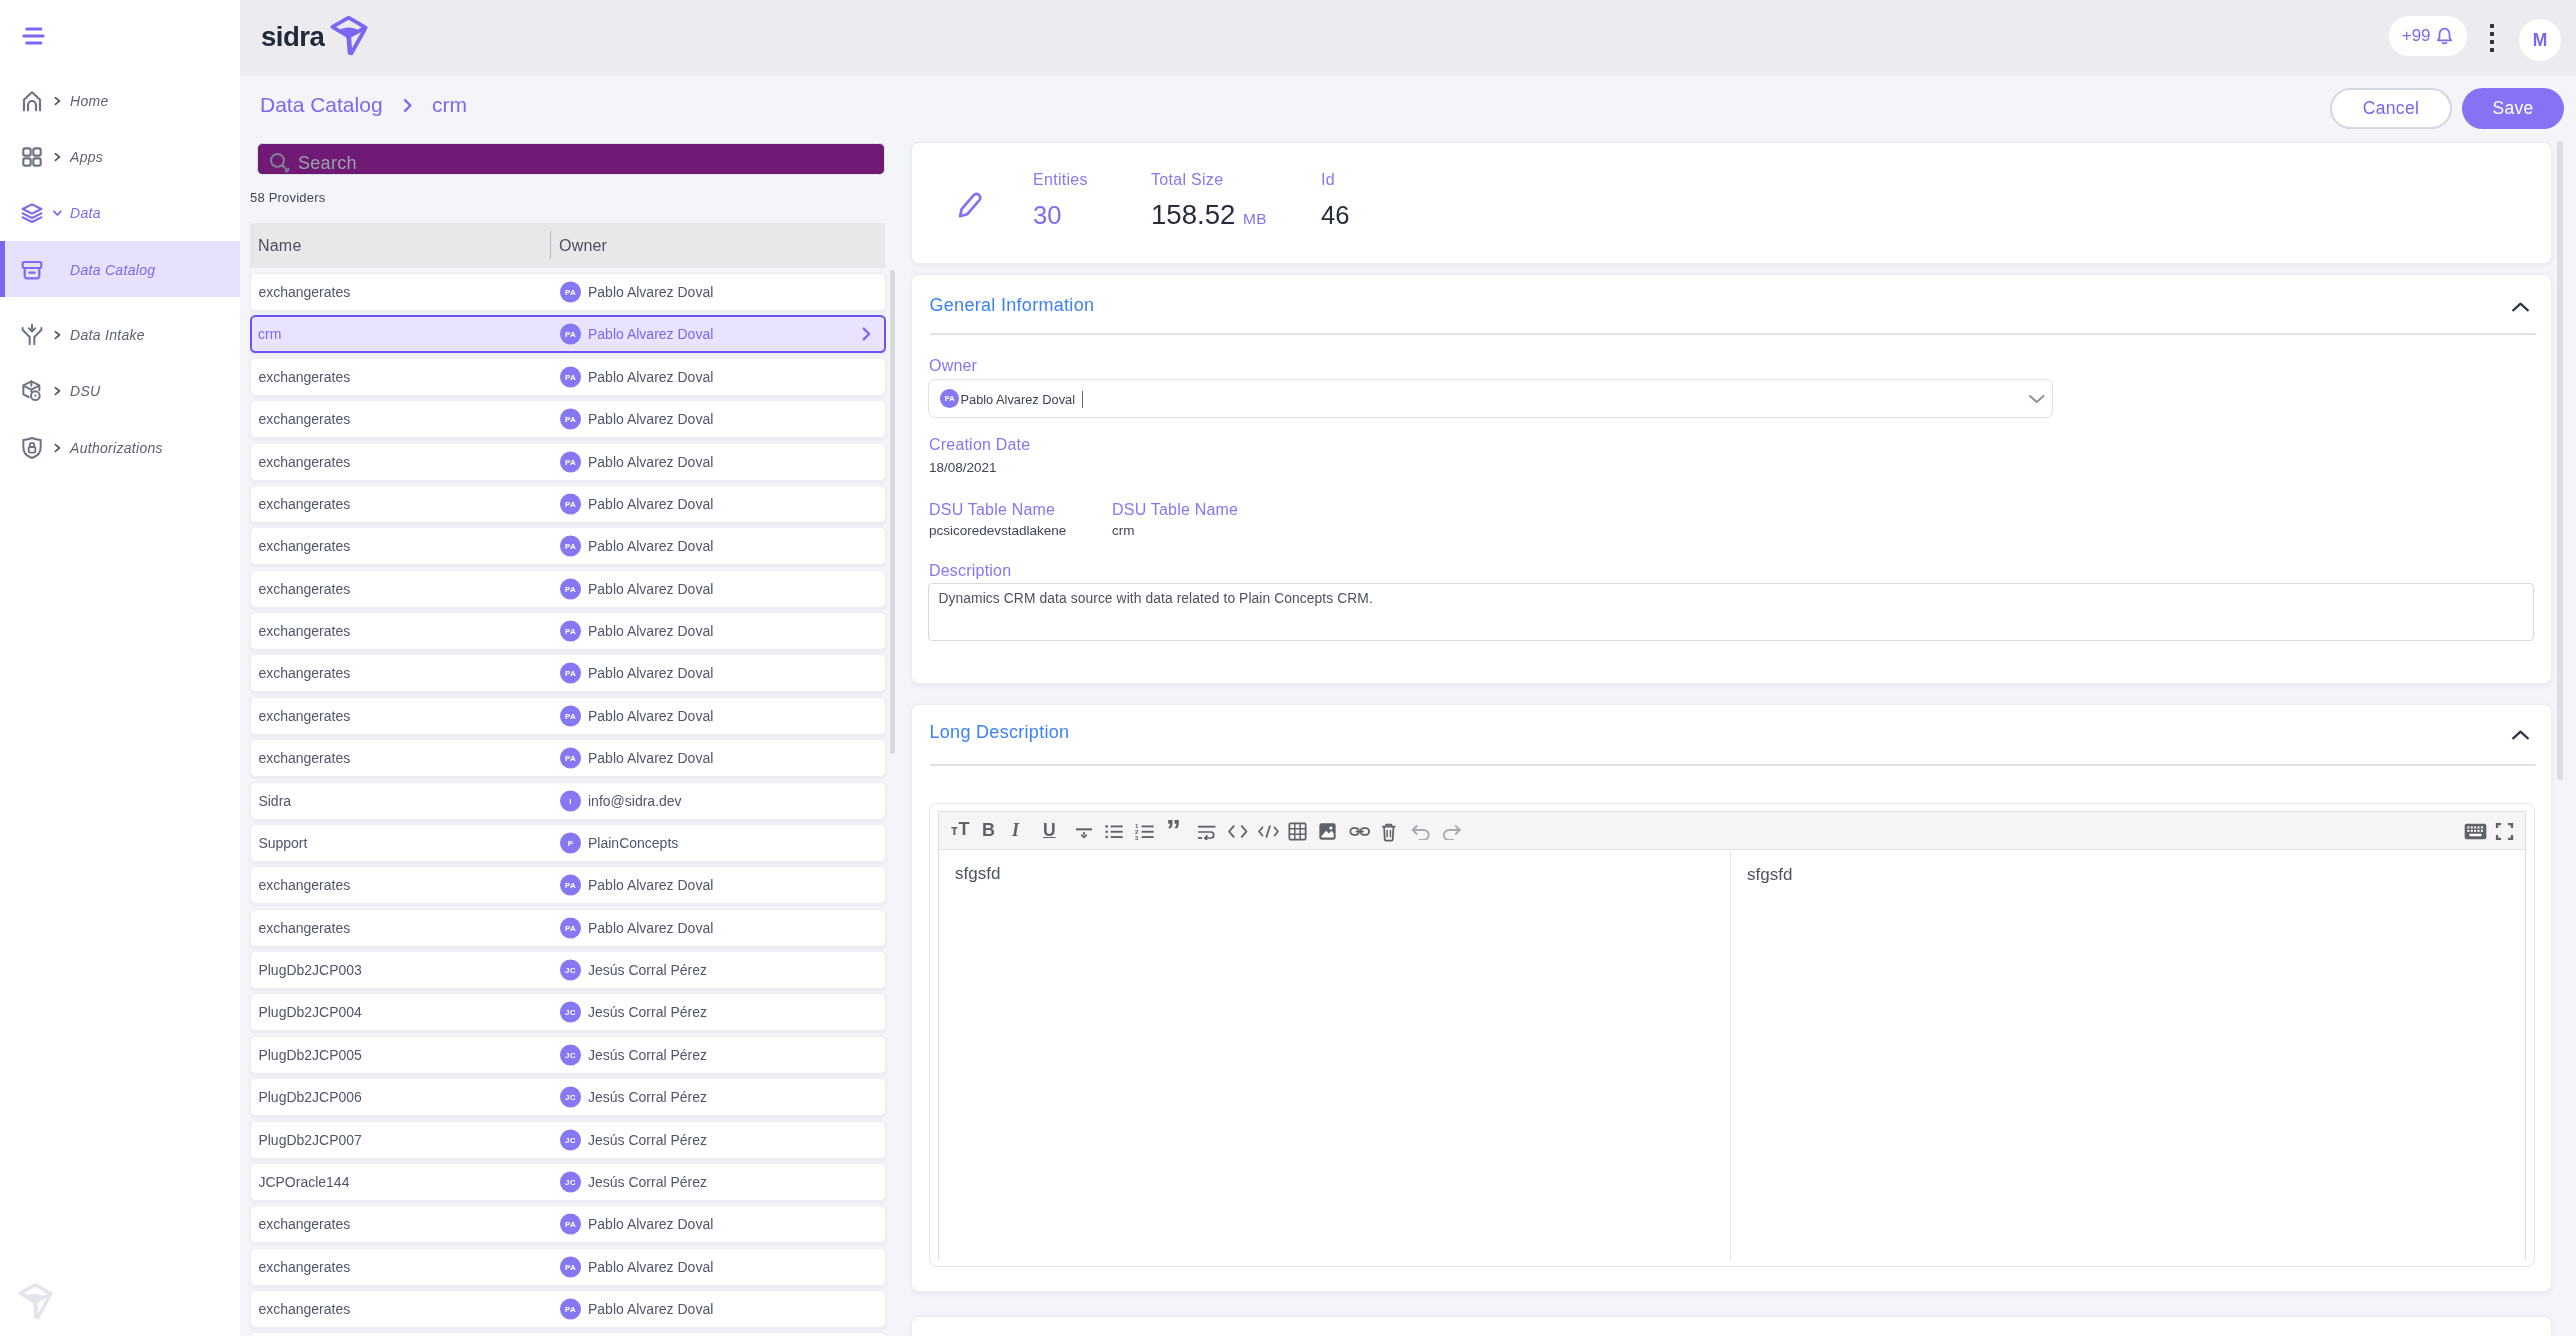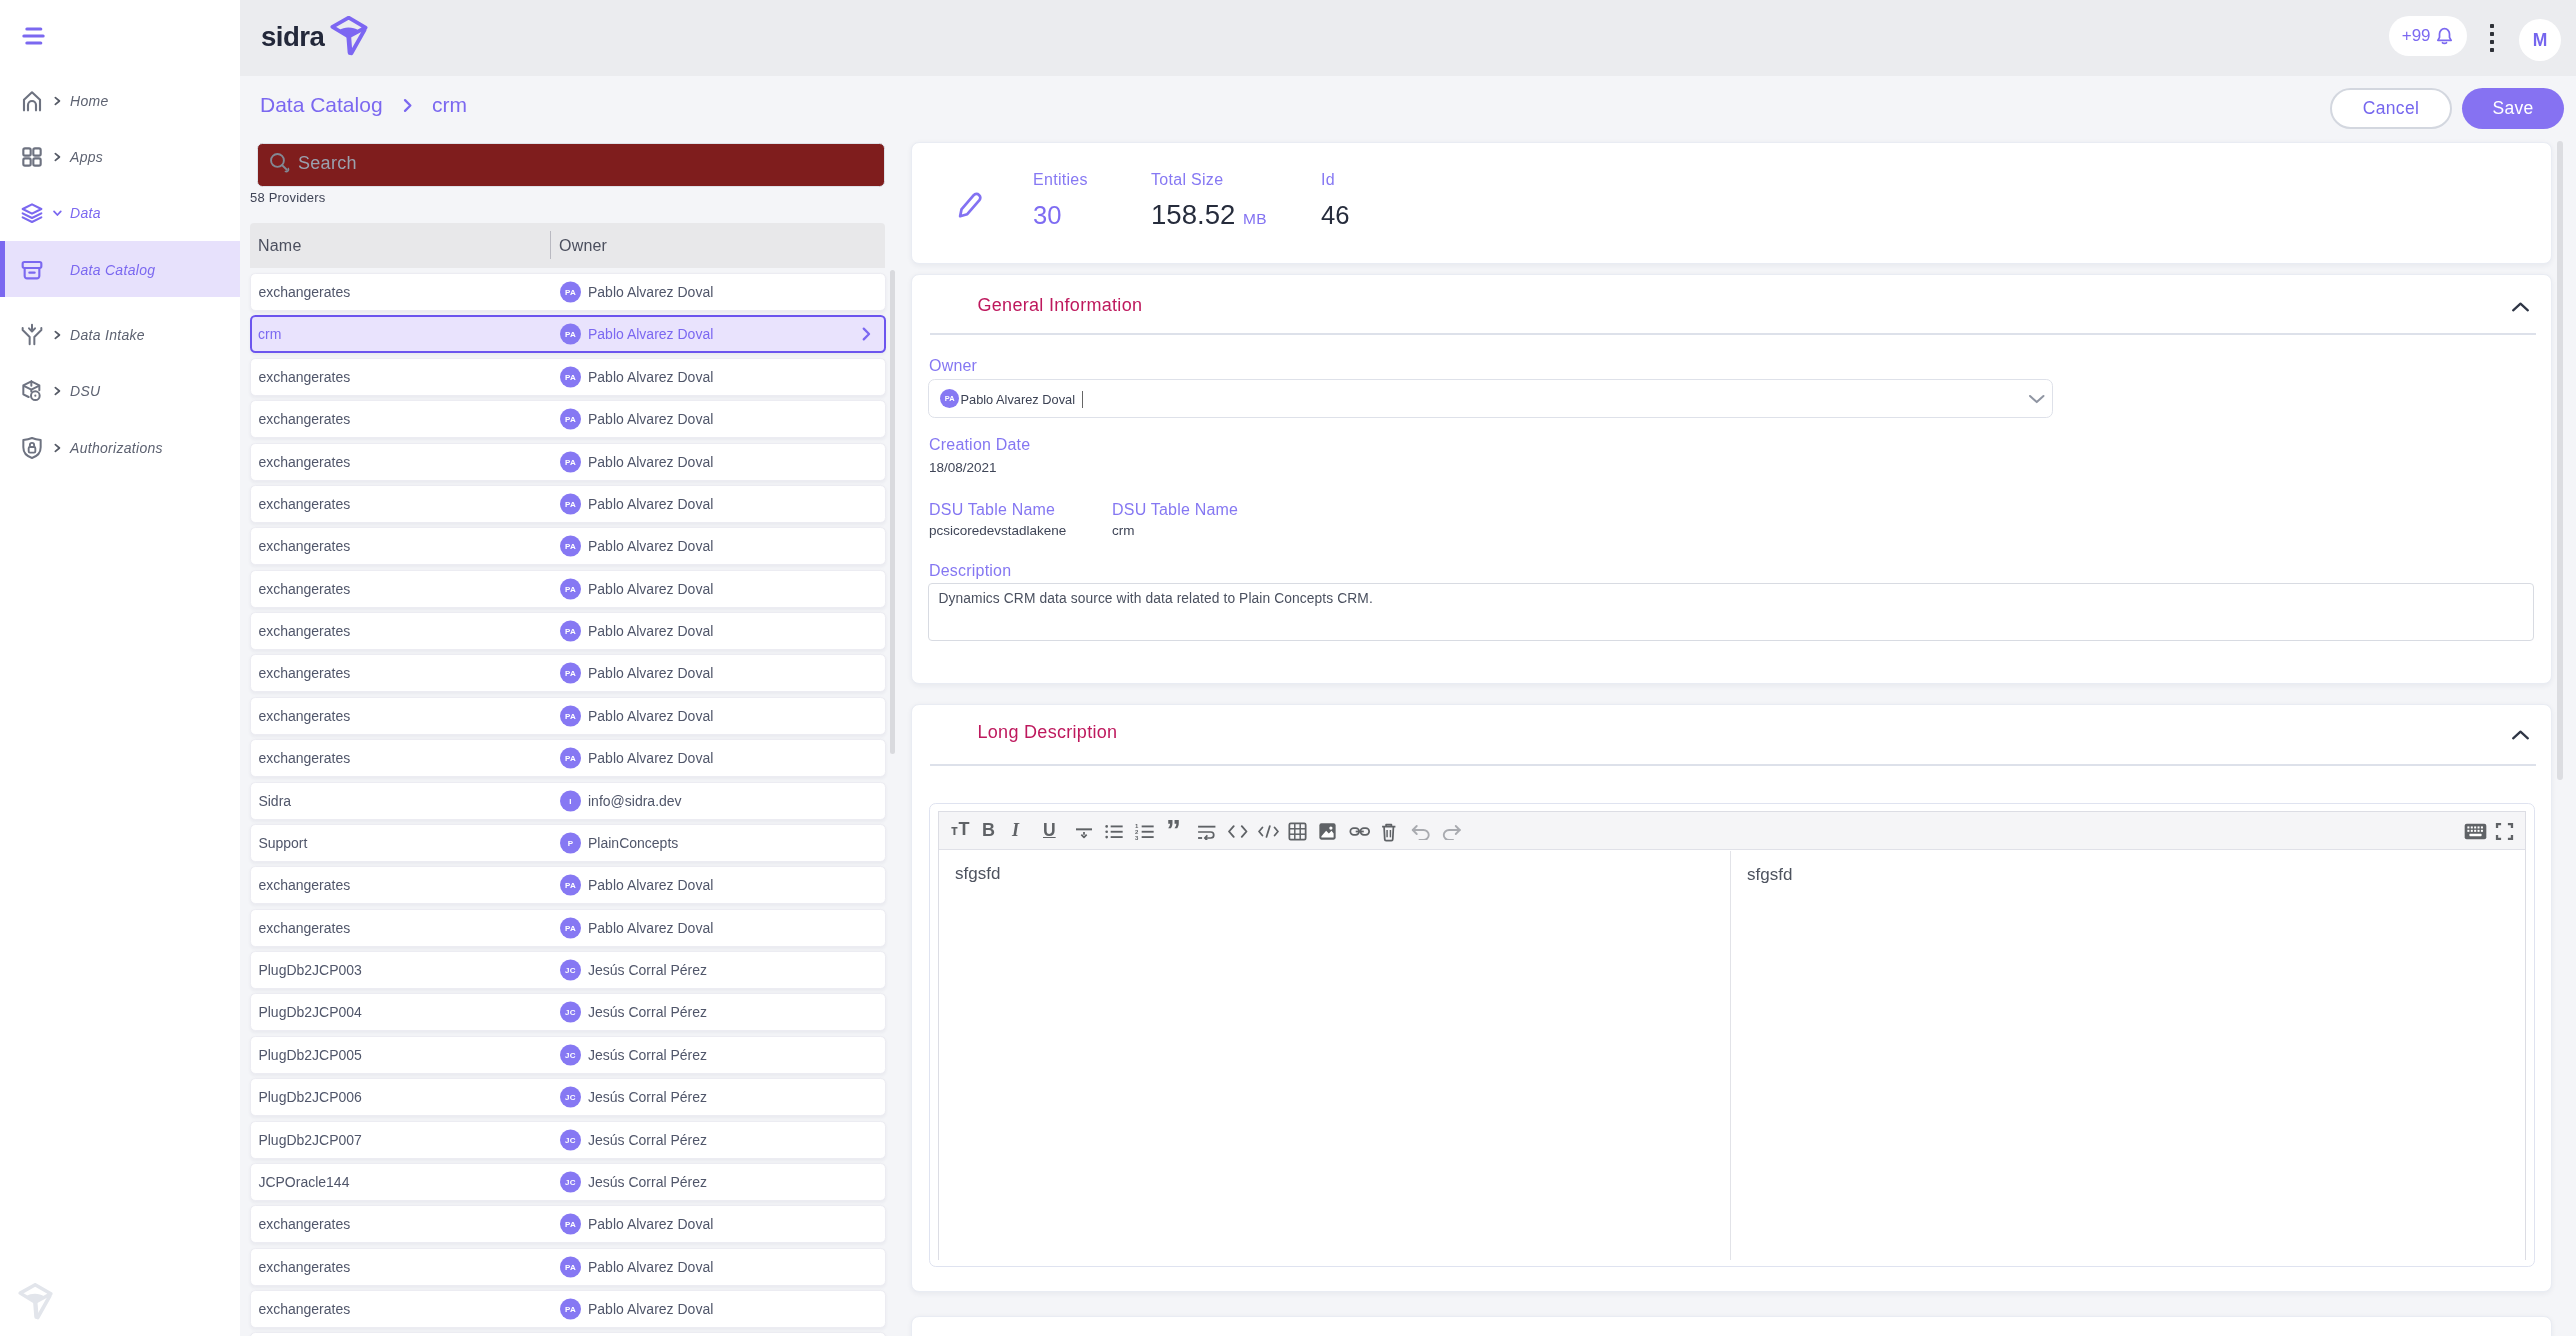--- a/index.html
+++ b/index.html
@@ -27,21 +27,21 @@
   #nav-highlight::before { content:""; position:absolute; left:0; top:0; width:4.7px; height:56px; background:#7b68f0; }
   #watermark { position:absolute; left:17.5px; top:1283px; }
 
   
   #breadcrumb { position:absolute; left:260px; top:93px; font-size:21px; color:#7b68f0; display:flex; align-items:center; }
   .btn { position:absolute; top:88px; height:41px; border-radius:21px; font-size:17.5px; display:flex; align-items:center; justify-content:center; letter-spacing:0.3px; }
   #btn-cancel { left:2330px; width:122px; background:#fff; border:2px solid #d3d7df; color:#7566ee; }
   #btn-save { left:2462px; width:102px; background:#8672f2; color:#fff; }
 
   
-  #search-box { position:absolute; left:257px; top:143px; width:628px; height:44px; background:#7f1d1d; border:1.3px solid #dee1e8; border-radius:5.4px; }
+  #search-box { position:absolute; left:257px; top:143px; width:628px; height:32px; background:#701a75; border:1.3px solid #dee1e8; border-radius:5.4px; }
   #search-box .ph { position:absolute; left:40px; top:8.7px; font-size:18px; color:#9aa1ae; letter-spacing:0.3px; }
   #providers-count { position:absolute; left:250px; top:190px; font-size:13px; color:#3f4456; letter-spacing:0.2px; }
   #table-header { position:absolute; left:250px; top:223px; width:635px; height:45px; background:#e8e8ea; border-radius:4px 4px 0 0; }
   #table-header .h1 { position:absolute; left:8px; top:13.5px; font-size:16px; color:#4b4f5e; letter-spacing:0.2px; }
   #table-header .h2 { position:absolute; left:309px; top:13.5px; font-size:16px; color:#4b4f5e; letter-spacing:0.2px; }
   #table-header .sep { position:absolute; left:300px; top:8px; width:1.3px; height:28px; background:#b9b9c1; }
   .prow { position:absolute; left:250px; width:636px; height:38px; background:#fff; border:0.7px solid #ececf2; border-radius:5.4px; box-shadow:0 1.3px 3.4px rgba(40,45,80,0.05); }
   .prow .nm { position:absolute; left:7.4px; top:50%; transform:translateY(-50%); font-size:14px; color:#50566a; }
   .prow .av { position:absolute; left:309px; top:50%; transform:translateY(-50%); width:21px; height:21px; border-radius:50%; background:#8678f3; color:#fff; font-size:8px; font-weight:700; display:flex; align-items:center; justify-content:center; letter-spacing:0.3px; }
   .prow .ow { position:absolute; left:337px; top:50%; transform:translateY(-50%); font-size:14px; color:#50566a; }
@@ -52,21 +52,21 @@
   .prow.sel .nm, .prow.sel .ow { color:#7b68f1; }
   .prow.sel .arrow { position:absolute; right:12px; top:50%; transform:translateY(-50%); }
   #list-scroll { position:absolute; left:890px; top:270px; width:5.4px; height:484px; background:#d9dade; border-radius:2.7px; }
 
   
   .card { position:absolute; left:911px; width:1641px; background:#fff; border:0.7px solid #e9ecf3; border-radius:8px; box-shadow:0 1.3px 5.4px rgba(40,45,80,0.06); }
   #card-stats { top:142px; height:122px; }
   #card-gi { top:274px; height:410px; }
   #card-ld { top:704px; height:588px; }
   #card-bottom { top:1316px; height:40px; }
-  .card-title { position:absolute; left:17.5px; font-size:18px; color:#be185d; letter-spacing:0.3px;margin-left:48px; }
+  .card-title { position:absolute; left:17.5px; font-size:18px; color:#3b82f6; letter-spacing:0.3px; }
   .collapse-chev { position:absolute; left:1599px; }
   .card-divider { position:absolute; left:17.5px; width:1606px; height:2px; background:#dde1ea; }
   .flabel { position:absolute; font-size:16px; color:#8577f2; letter-spacing:0.2px; }
   .fvalue { position:absolute; font-size:13.5px; color:#3f4557; }
 
   
   .stat-label { position:absolute; top:27.6px; font-size:16px; color:#8678f3; letter-spacing:0.3px; }
   .stat-value { position:absolute; top:58px; font-size:25.6px; color:#7e6cf2; }
   .stat-dark { color:#262c3c; }
 

